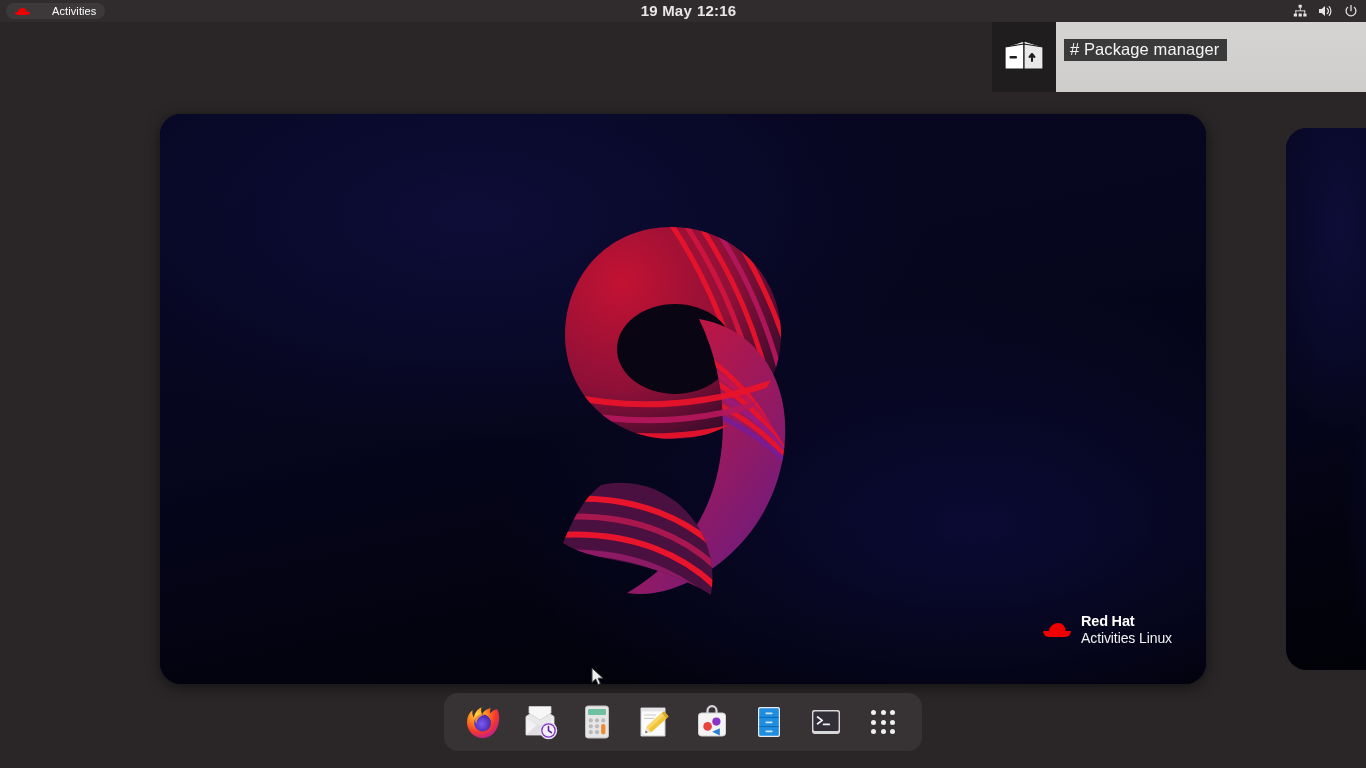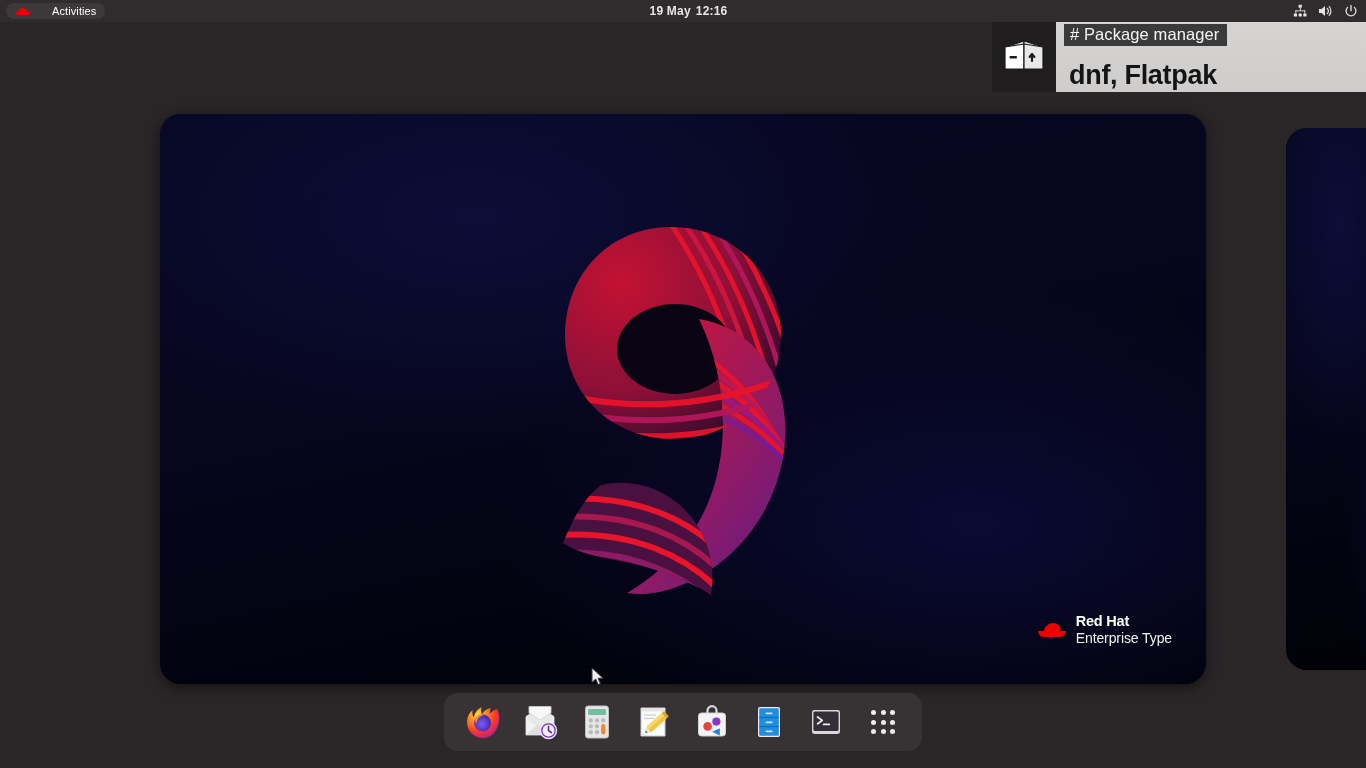--- a/index.html
+++ b/index.html
@@ -51,21 +51,21 @@
     position: absolute; left: 3px; bottom: 3px;
     width: 9px; height: 5.5px;
     background: #e00;
     border-radius: 5px 5px 0 0;
     transform: skewX(-6deg);
   }
   #clock {
     position: absolute; left: 11px; right: 0; top: 0;
     height: 22px; line-height: 22px;
     text-align: center;
-    color: #e9e6e7; font-size: 12px; font-weight: 600;
+    color: #e9e6e7; font-size: 15px; font-weight: 600;
     letter-spacing: .2px;
   }
   #clock .sep { display: inline-block; width: 5px; }
   #status-icons {
     position: absolute; right: 8px; top: 0;
     height: 22px;
     display: flex; align-items: center; gap: 11px;
   }
   #status-icons svg { display: block; }
 
@@ -340,21 +340,21 @@
         </svg>
       </div>
 
       <div class="rhel-brand">
         <span class="hatbig">
           <span class="brim"></span>
             <span class="crown"></span>
         </span>
         <span class="txt">
           <div class="l1">Red Hat</div>
-          <div class="l2">Enterprise Type</div>
+          <div class="l2">Activities Linux</div>
         </span>
       </div>
     </div>
   </div>
 
   <div id="ws-next" class="ws">
     <div class="wallpaper"></div>
   </div>
 
   <div id="notif">
@@ -365,21 +365,20 @@
           <path d="M23 6 L42 12 L42 15 L23 9 Z" fill="#f2f2f2" stroke="#1a1a1a" stroke-width="1.2" stroke-linejoin="round"></path>
           <path d="M4 12 L4 34 L23 34 L23 9 Z" fill="#ffffff" stroke="#1a1a1a" stroke-width="1.2" stroke-linejoin="round"></path>
           <path d="M42 12 L42 34 L23 34 L23 9 Z" fill="#e8e8e8" stroke="#1a1a1a" stroke-width="1.2" stroke-linejoin="round"></path>
           <rect x="8.5" y="21" width="7.5" height="2.6" rx="1" fill="#1d1d1d"></rect>
           <path d="M31 26 L31 20 M31 19 L28.6 22 M31 19 L33.4 22" stroke="#1d1d1d" stroke-width="2.1" fill="none" stroke-linecap="round" stroke-linejoin="round"></path>
         </svg>
       </span>
     </div>
     <div class="body">
       <div class="kicker"># Package manager</div>
-      <div class="headline">dnf, Flatpak</div>
     </div>
   </div>
 
   <div id="dock">
 
     <div class="dock-item">
       <span>
         <svg width="40" height="40" viewBox="0 0 40 40">
           <defs>
             <radialGradient id="ffOuter" cx="32%" cy="22%" r="82%">

